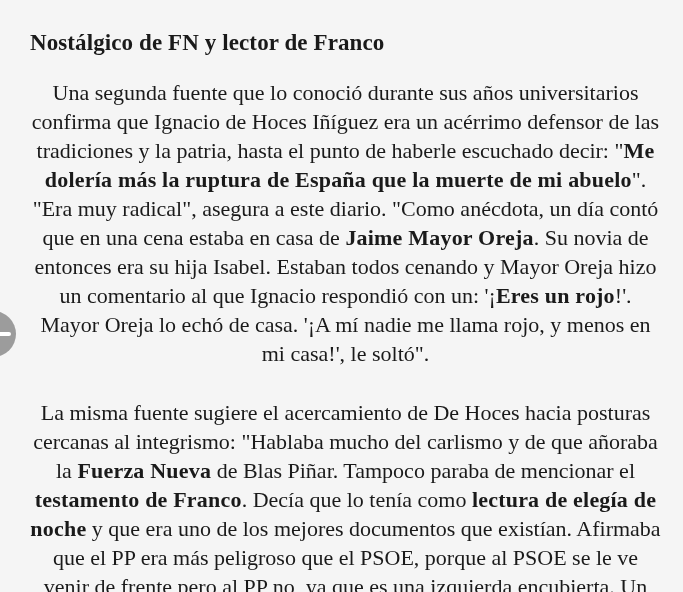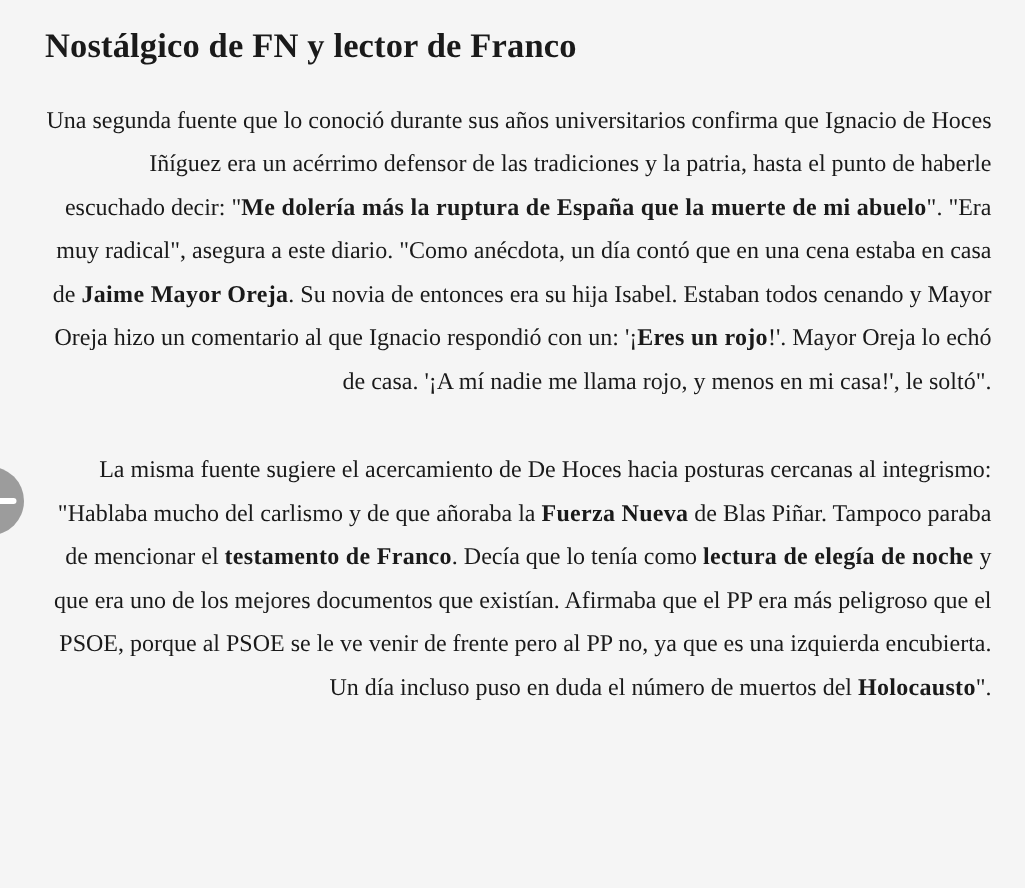--- a/index.html
+++ b/index.html
@@ -19,28 +19,28 @@
   .page{
     box-sizing:border-box;
     width:683px;height:592px;
     padding:10px 22px 0 30px;
     position:relative;
   }
   .headline{
     font-size:23px;
     line-height:30px;
     font-weight:700;
-    margin:6px 0 20px 0;
+    margin:18px 0 20px 0;
     letter-spacing:0.1px;
   }
   .body p{
-    font-size:16px;
+    font-size:22px;
     line-height:29px;
     margin:0 0 30px 0;
-    text-align:right;
+    text-align:center;
   }
   .body strong{
     font-weight:700;
     letter-spacing:0.2px;
   }
   .fab{
     position:absolute;
     left:-30px;
     top:311px;
     width:46px;height:46px;

